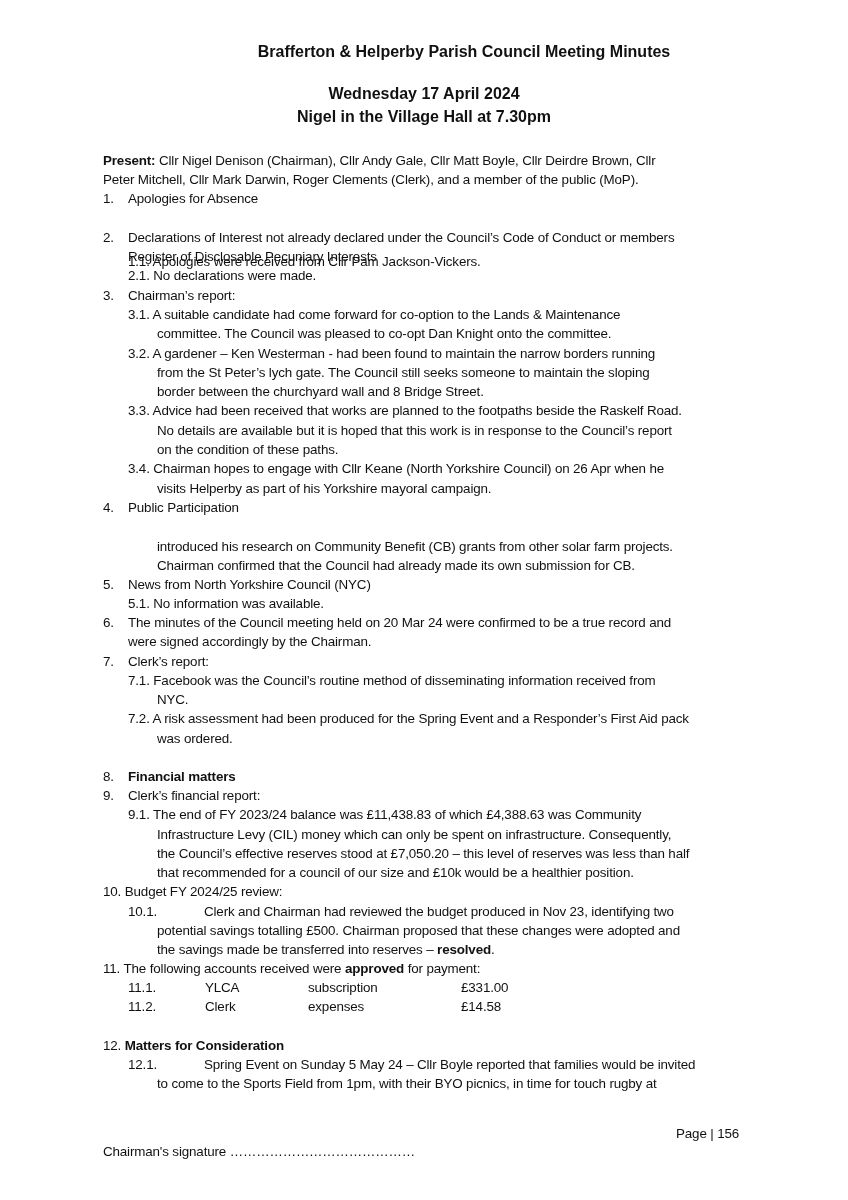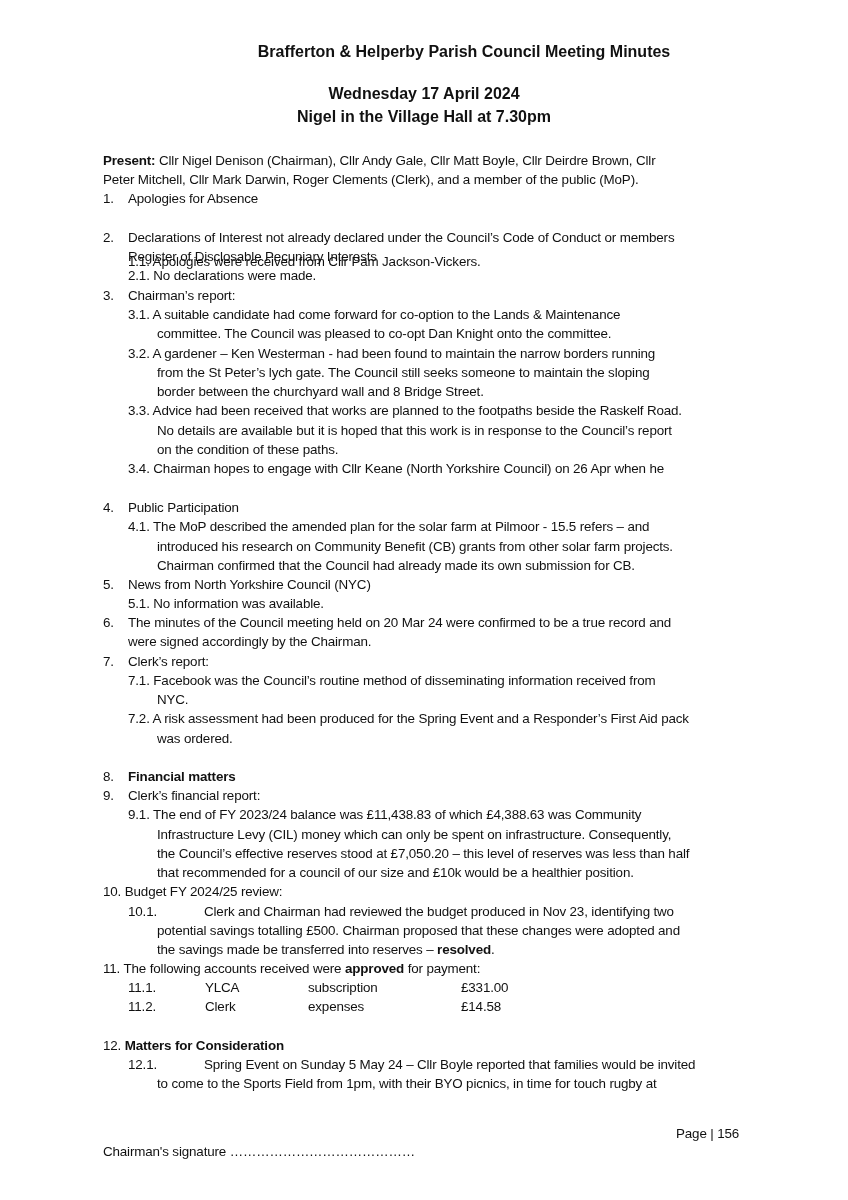--- a/index.html
+++ b/index.html
@@ -35,23 +35,23 @@
   <div class="ln" style="left:103px; top:287px;"><span class="num">3.</span><span style="margin-left:25px;">Chairman’s report:</span></div>
   <div class="ln" style="left:128px; top:306px;"><span>3.1.</span> <span>A suitable candidate had come forward for co-option to the Lands &amp; Maintenance</span></div>
   <div class="ln" style="left:157px; top:325px;">committee.  The Council was pleased to co-opt Dan Knight onto the committee.</div>
   <div class="ln" style="left:128px; top:345px;"><span>3.2.</span> <span>A gardener – Ken Westerman - had been found to maintain the narrow borders running</span></div>
   <div class="ln" style="left:157px; top:364px;">from the St Peter’s lych gate.  The Council still seeks someone to maintain the sloping</div>
   <div class="ln" style="left:157px; top:383px;">border between the churchyard wall and 8 Bridge Street.</div>
   <div class="ln" style="left:128px; top:402px;"><span>3.3.</span> <span>Advice had been received that works are planned to the footpaths beside the Raskelf Road.</span></div>
   <div class="ln" style="left:157px; top:422px;">No details are available but it is hoped that this work is in response to the Council’s report</div>
   <div class="ln" style="left:157px; top:441px;">on the condition of these paths.</div>
   <div class="ln" style="left:128px; top:460px;"><span>3.4.</span> <span>Chairman hopes to engage with Cllr Keane (North Yorkshire Council) on 26 Apr when he</span></div>
+  <div class="ln" style="left:157px; top:480px;">visits Helperby as part of his Yorkshire mayoral campaign.</div>
 
   <div class="ln" style="left:103px; top:499px;"><span class="num">4.</span><span style="margin-left:25px;">Public Participation</span></div>
-  <div class="ln" style="left:128px; top:518px;"><span>4.1.</span> <span>The MoP described the amended plan for the solar farm at Pilmoor - 15.5 refers – and</span></div>
   <div class="ln" style="left:157px; top:538px;">introduced his research on Community Benefit (CB) grants from other solar farm projects.</div>
   <div class="ln" style="left:157px; top:557px;">Chairman confirmed that the Council had already made its own submission for CB.</div>
 
   <div class="ln" style="left:103px; top:576px;"><span class="num">5.</span><span style="margin-left:25px;">News from North Yorkshire Council (NYC)</span></div>
   <div class="ln" style="left:128px; top:595px;"><span>5.1.</span> <span>No information was available.</span></div>
 
   <div class="ln" style="left:103px; top:614px;"><span class="num">6.</span><span style="margin-left:25px;margin-top:40px;">The minutes of the Council meeting held on 20 Mar 24 were confirmed to be a true record and</span></div>
   <div class="ln" style="left:128px; top:633px;">were signed accordingly by the Chairman.</div>
 
   <div class="ln" style="left:103px; top:653px;"><span class="num">7.</span><span style="margin-left:25px;">Clerk’s report:</span></div>

